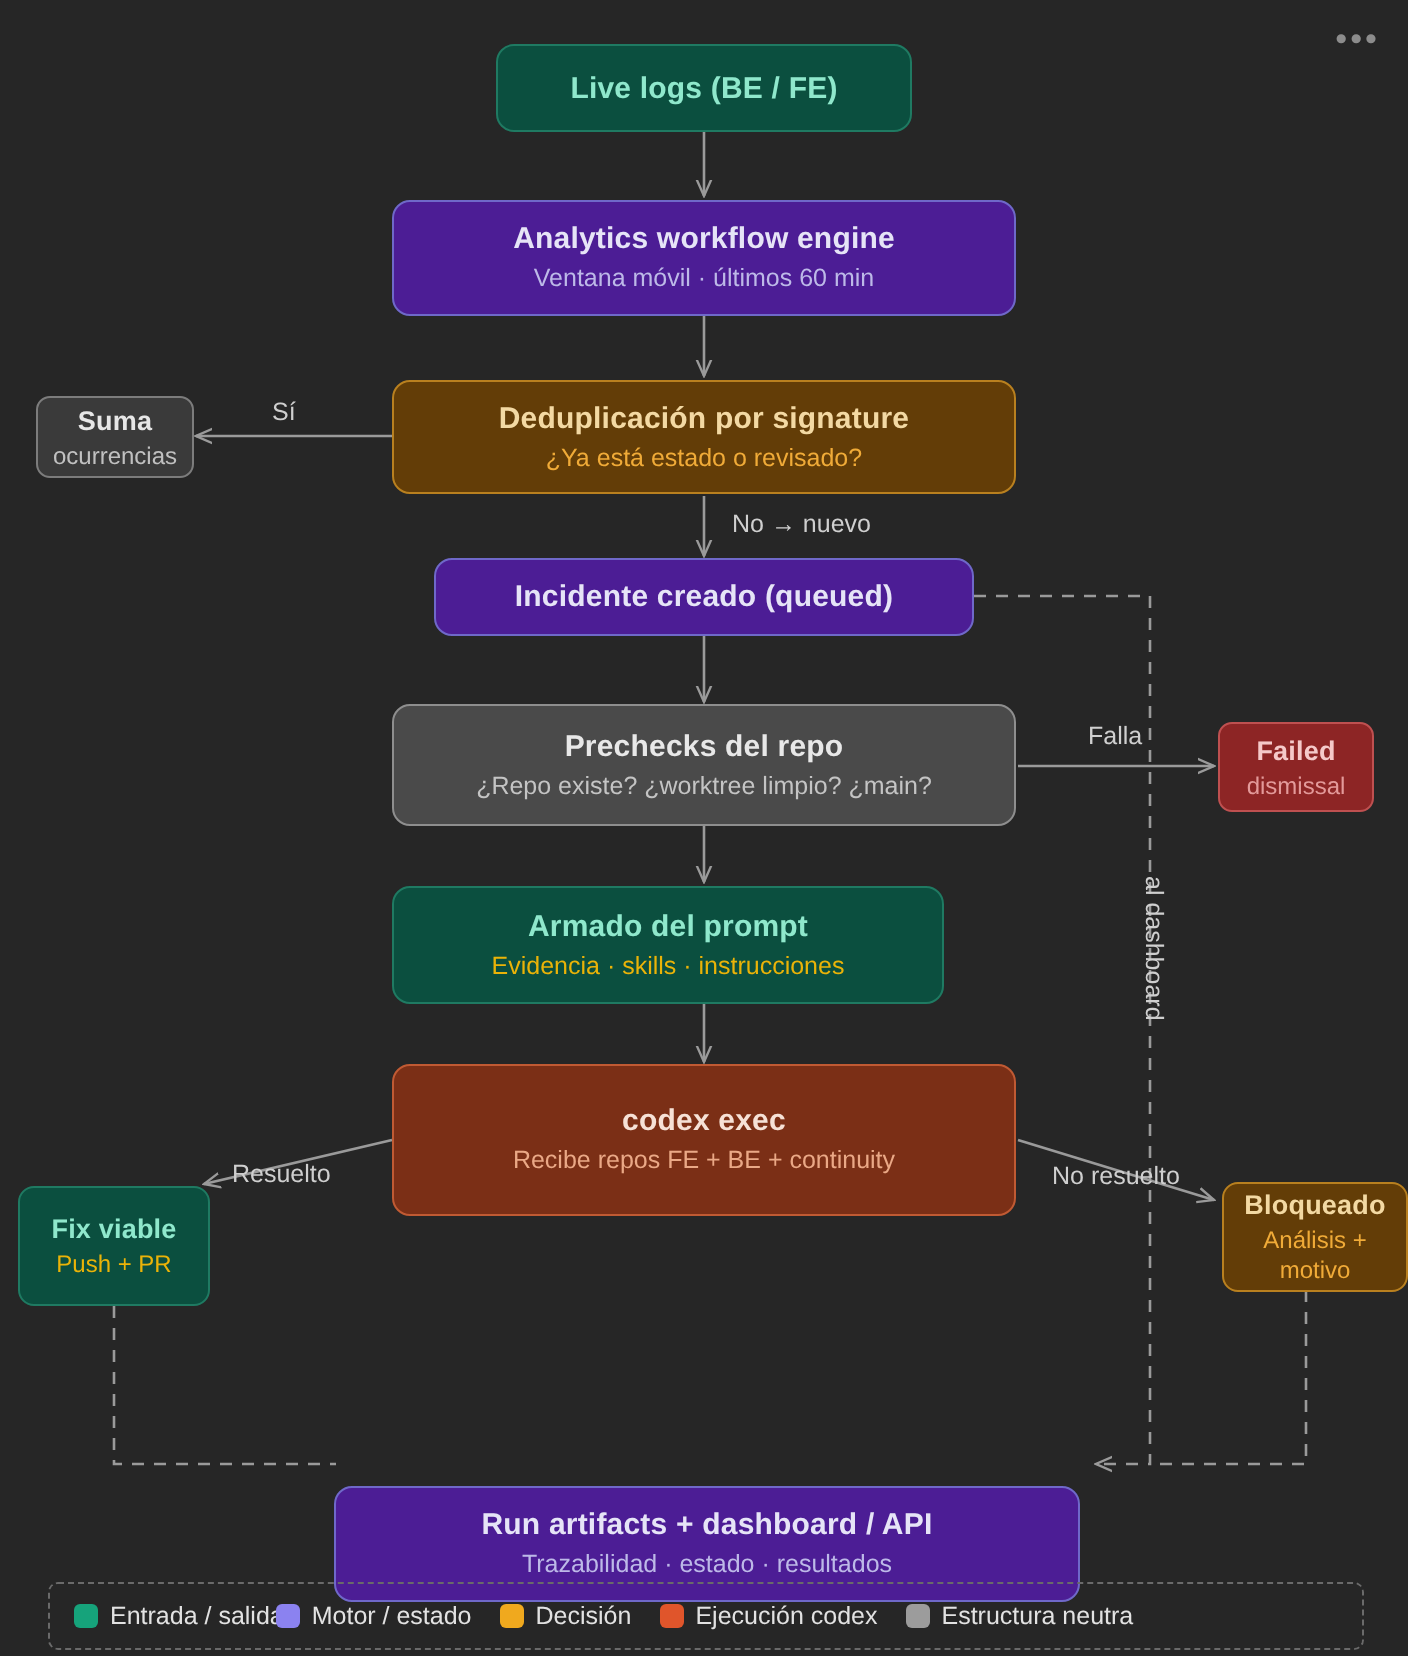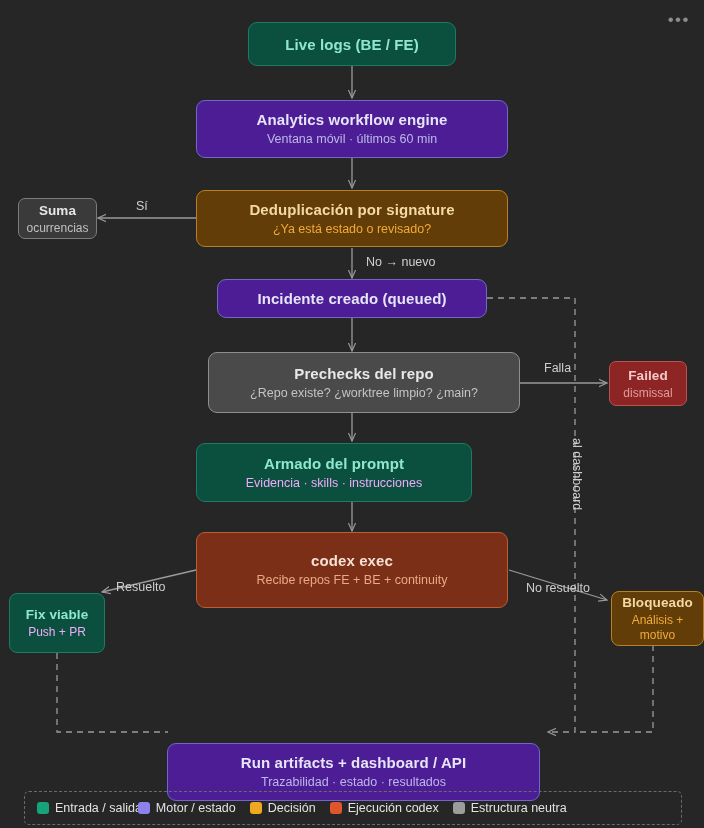--- a/index.html
+++ b/index.html
@@ -49,35 +49,35 @@
     font-size: 12.5px;
     line-height: 17px;
     margin-top: 2px;
   }
   .node.small .t1 { font-size: 13.5px; line-height: 17px; }
   .node.small .t2 { font-size: 12px; line-height: 15px; }
 
   
   .c-green  { background: #0b4f3f; border: 1.4px solid #1f7a62; }
   .c-green .t1 { color: #8fe8cc; }
-  .c-green .t2 { color: #f0abfc; }
+  .c-green .t2 { color: #eab308; }
 
   .c-purple { background: #4c1d95; border: 1.4px solid #6f68c9; }
   .c-purple .t1 { color: #e6e4f7; }
   .c-purple .t2 { color: #bdb9e8; }
 
   .c-amber  { background: #633d07; border: 1.4px solid #b9801f; }
   .c-amber .t1 { color: #f3d9a3; }
   .c-amber .t2 { color: #f0ab38; }
 
   .c-rust   { background: #7b2f16; border: 1.4px solid #c05a33; }
   .c-rust .t1 { color: #f6e1d6; }
   .c-rust .t2 { color: #eaa886; }
 
-  .c-gray   { background: #4a4a4a; border: 1.4px solid #8e8e8e; margin-left: 12px; }
+  .c-gray   { background: #4a4a4a; border: 1.4px solid #8e8e8e; }
   .c-gray .t1 { color: #e8e8e8; }
   .c-gray .t2 { color: #c4c4c4; }
 
   .c-dark-gray { background: #3a3a3a; border: 1.4px solid #7c7c7c; }
   .c-dark-gray .t1 { color: #e6e6e6; }
   .c-dark-gray .t2 { color: #c0c0c0; }
 
   .c-red    { background: #8d2525; border: 1.4px solid #bf5050; }
   .c-red .t1 { color: #f5c9c9; }
   .c-red .t2 { color: #e39a9a; }

